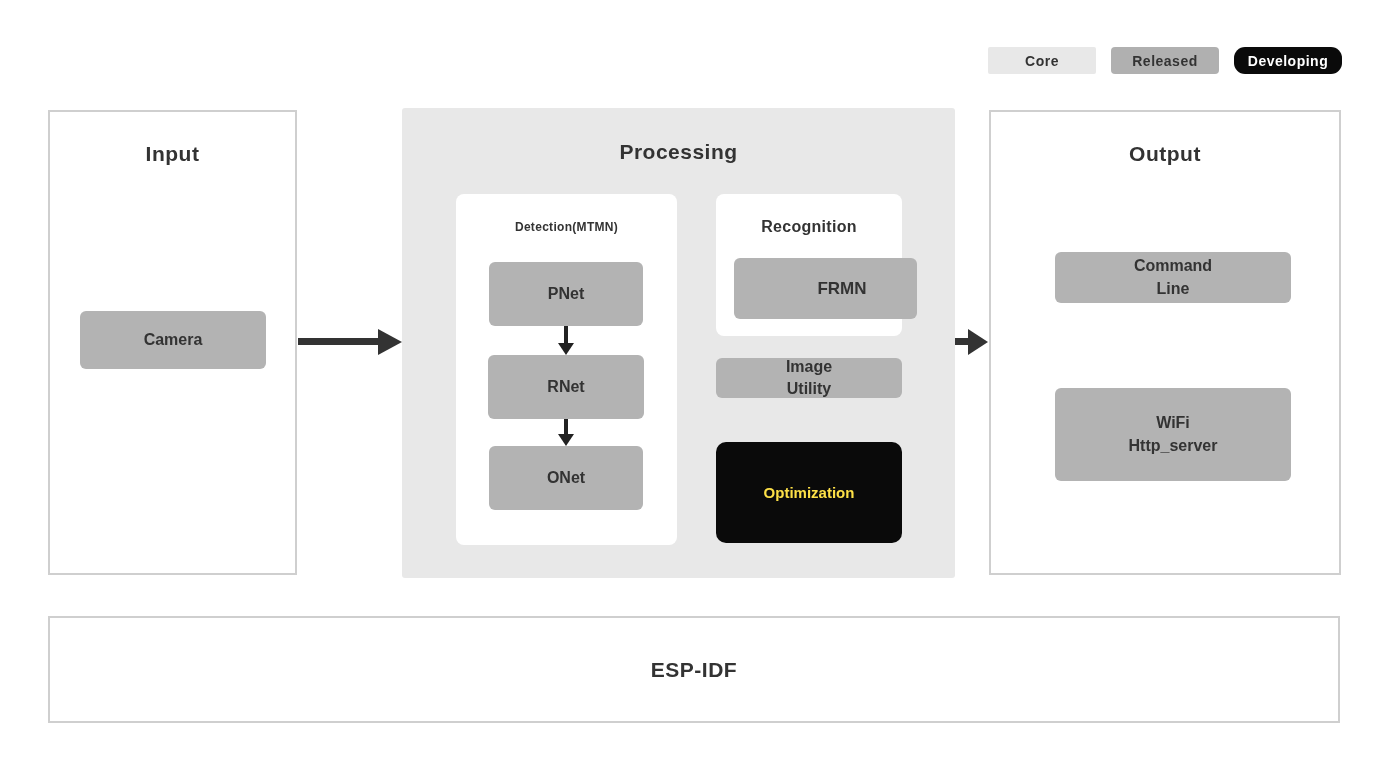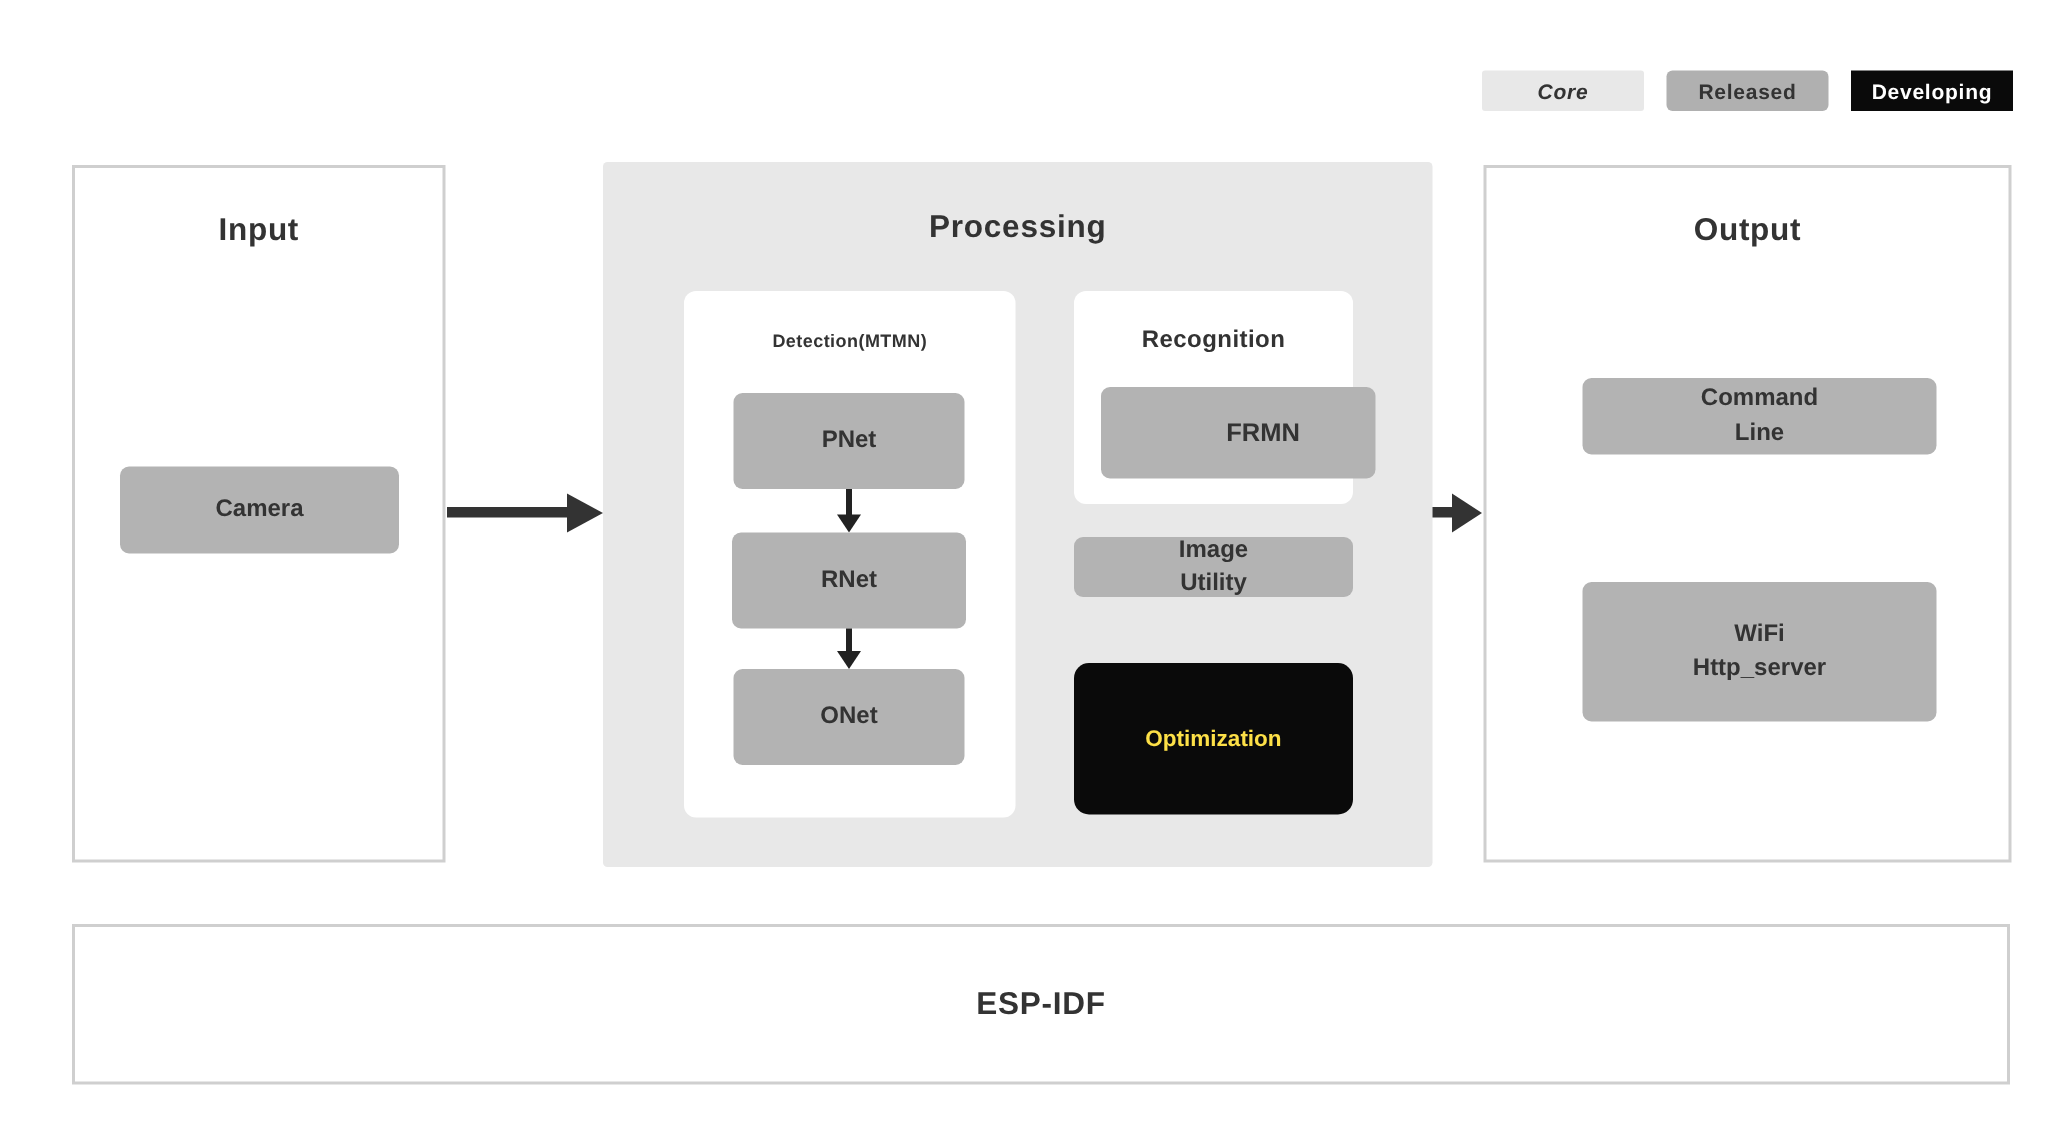--- a/index.html
+++ b/index.html
@@ -7,23 +7,23 @@
   .canvas {
     position:relative; width:1373px; height:758px;
     background:#ffffff; overflow:hidden;
   }
   
   .legend { position:absolute; left:988px; top:47px; display:flex; gap:15px; }
   .legend-item {
     width:108px; height:27px; display:flex; align-items:center; justify-content:center;
     font-weight:bold; font-size:14px; color:#333333; letter-spacing:0.5px;
   }
-  .legend-core { background:#e8e8e8; border-radius:2px;font-style:italic; }
+  .legend-core { background:#e8e8e8; border-radius:2px; }
   .legend-released { background:#b0b0b0; border-radius:4px; }
-  .legend-developing { background:#0a0a0a; color:#ffffff; border-radius:0; }
+  .legend-developing { background:#0a0a0a; color:#ffffff; border-radius:11px; }
   
   .panel {
     position:absolute; background:#ffffff;
     border:2px solid #cfcfcf; box-sizing:border-box;
   }
   .panel-title {
     position:absolute; left:0; right:0; text-align:center;
     font-weight:bold; font-size:21px; color:#333333; letter-spacing:0.5px;
   }
   .input-panel  { left:48px;  top:110px; width:249px;  height:465px;padding-left:40px; }

